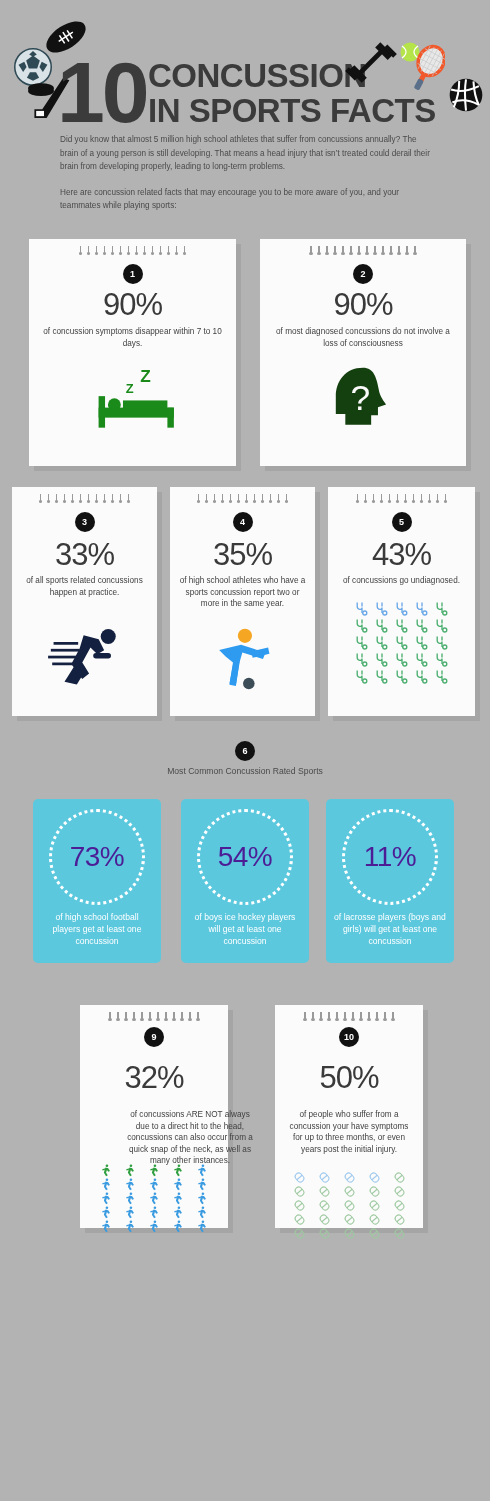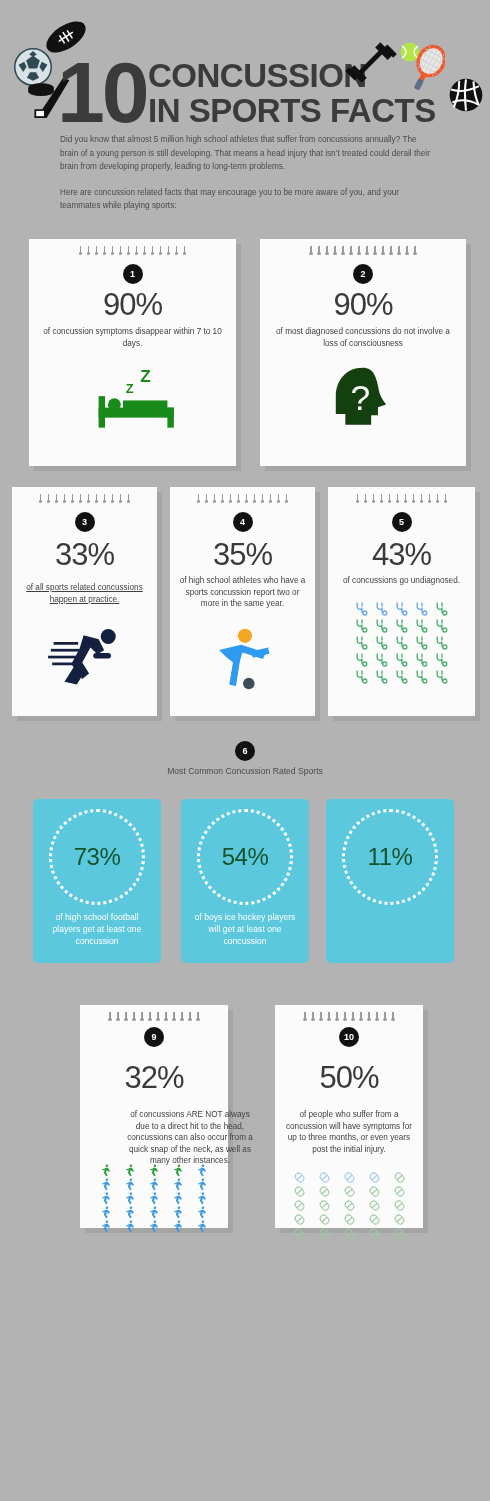--- a/index.html
+++ b/index.html
@@ -204,22 +204,22 @@
     left: 50%; top: 10px;
     transform: translateX(-50%);
     width: 96px; height: 96px;
     border-radius: 50%;
     border: 3px dotted #ffffff;
     display: flex;
     align-items: center;
     justify-content: center;
   }
   .cyan .ring span {
-    font-size: 24px;
-    color: #14532d;
+    font-size: 28px;
+    color: #4c1d95;
     letter-spacing: -0.5px;
   }
   .cyan .ctext {
     position: absolute;
     left: 6%; top: 112px;
     width: 88%;
     text-align: center;
     font-size: 8.6px;
     line-height: 12px;
     color: #fff;
@@ -391,21 +391,21 @@
         <i></i>
         <i></i>
         <i></i>
         <i></i>
         <i></i>
         <i></i>
         <i></i>
     </div>
     <div class="badge" style="top:25px;">3</div>
     <div class="pct" style="top:50px;">33%</div>
-    <div class="desc" style="top:95px;text-decoration:underline;">of all sports related concussions happen at practice.</div>
+    <div class="desc" style="top:88px;">of all sports related concussions happen at practice.</div>
     <div class="fig" style="top:128px; height:80px;">
       <svg width="82" height="62" viewBox="0 0 120 90">
         <g fill="#14203f">
           <circle cx="94" cy="18" r="11"></circle>
           <path d="M58 16 L80 22 L88 38 L78 44 L68 34 L56 56 L66 72 L56 80 L40 58 L52 36 Z"></path>
           <path d="M44 62 L30 84 L48 88 L58 72 Z"></path>
           <rect x="72" y="42" width="26" height="8" rx="4"></rect>
           <rect x="14" y="26" width="36" height="4"></rect>
           <rect x="10" y="36" width="42" height="4"></rect>
           <rect x="6" y="46" width="44" height="4"></rect>
@@ -692,20 +692,21 @@
     <div class="ring">
       <span>54%</span>
     </div>
     <div class="ctext">of boys ice hockey players will get at least one concussion</div>
   </div>
 
   <div class="cyan" style="left:326px; width:128px;">
     <div class="ring">
       <span>11%</span>
     </div>
+    <div class="ctext">of lacrosse players (boys and girls) will get at least one concussion</div>
   </div>
 
   <div class="card" style="left:80px; top:1005px; width:148px; height:223px;">
     <div class="spiral">
       <i></i>
         <i></i>
         <i></i>
         <i></i>
         <i></i>
         <i></i>
@@ -918,21 +919,21 @@
         <i></i>
         <i></i>
         <i></i>
         <i></i>
         <i></i>
         <i></i>
         <i></i>
     </div>
     <div class="badge" style="top:22px;">10</div>
     <div class="pct" style="top:55px;">50%</div>
-    <div class="desc" style="top:104px;">of people who suffer from a concussion will have symptoms for up to three months, or even years post the initial injury.</div>
+    <div class="desc" style="top:104px;">of people who suffer from a concussion your have symptoms for up to three months, or even years post the initial injury.</div>
     <div class="icon-grid grid10" style="top:166px;">
       <div class="grow">
         <svg class="gcell" viewBox="0 0 30 30">
             <g transform="rotate(-40 15 15)">
               <rect x="7" y="4" width="16" height="22" rx="8" fill="none" stroke="#9dc8ee" stroke-width="2.4"></rect>
               <line x1="7" y1="15" x2="23" y2="15" stroke="#9dc8ee" stroke-width="2.4"></line>
             </g>
           </svg>
         <svg class="gcell" viewBox="0 0 30 30">
             <g transform="rotate(-40 15 15)">

